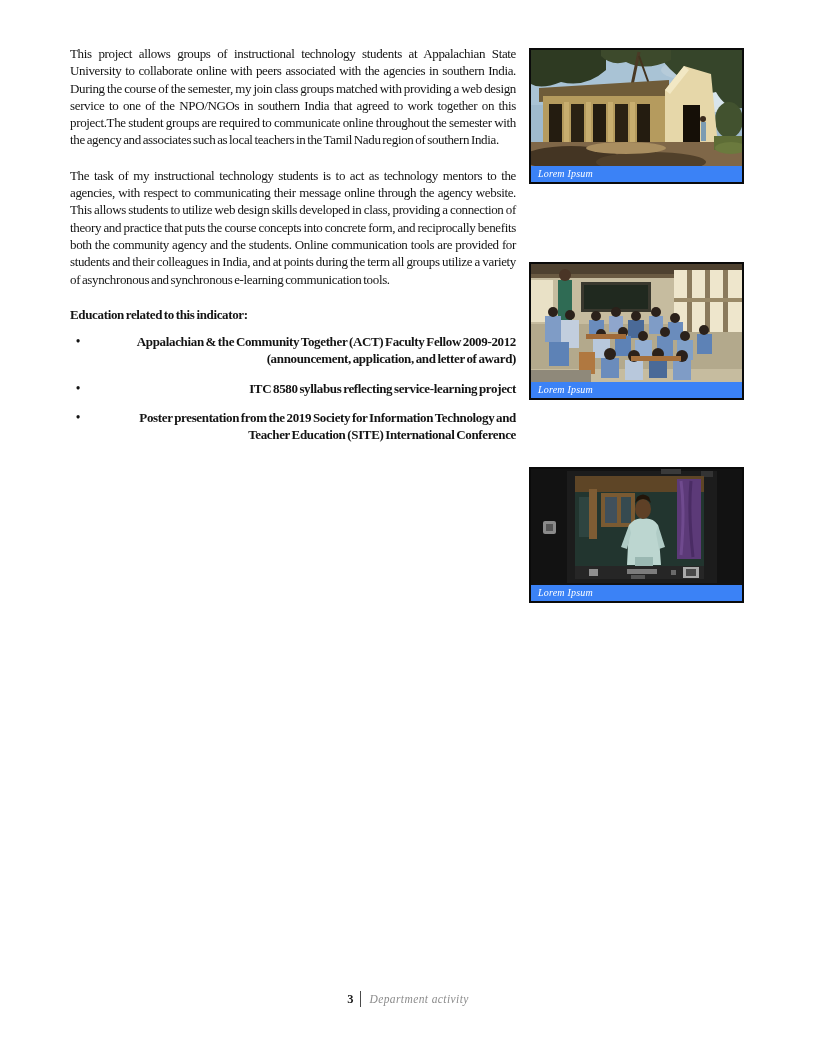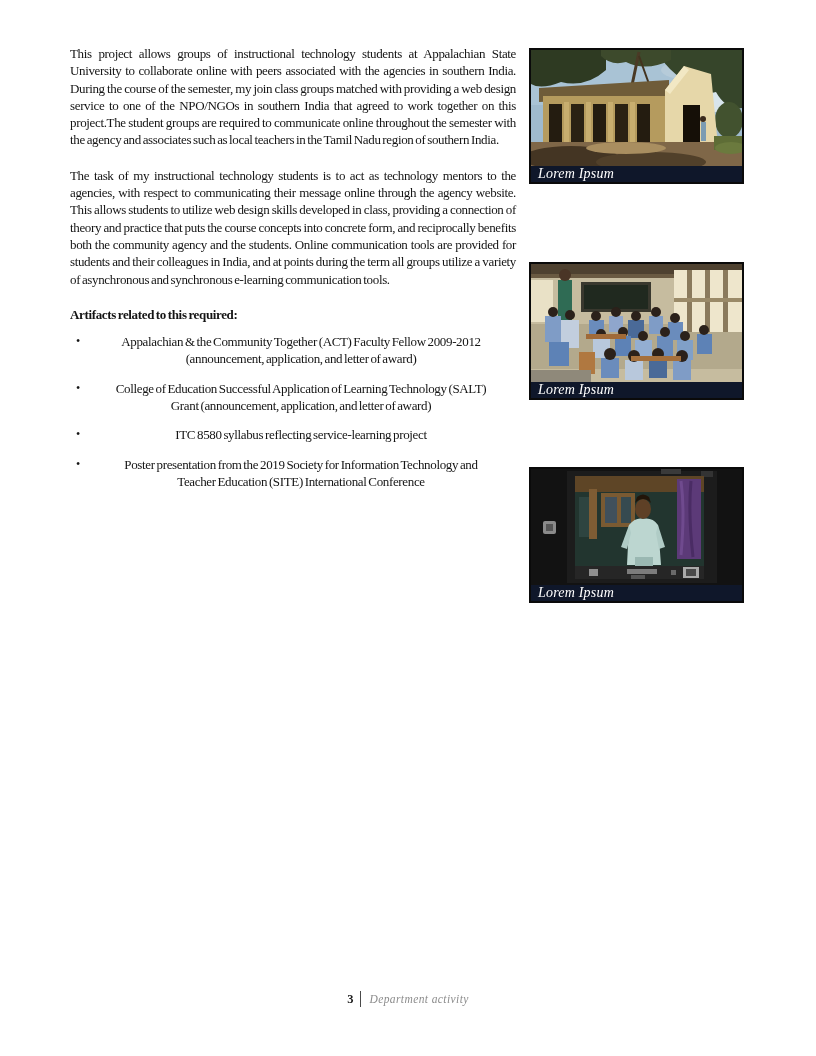--- a/index.html
+++ b/index.html
@@ -37,45 +37,46 @@
   }
   ul.artifacts-list {
     list-style: none;
     margin-top: 0;
   }
   ul.artifacts-list li {
     position: relative;
     padding-left: 16px;
     margin-bottom: 12px;
     white-space: pre-line;
-    text-align: center;
+    text-align: right;
+    font-weight: bold;
   }
   ul.artifacts-list li::before {
     content: "\2022";
     position: absolute;
     left: 6px;
     top: 0;
     font-size: 12px;
   }
   
   .figure {
     position: absolute;
     left: 529px;
     width: 215px;
     background: #060606;
     border: 2px solid #0a0a0a;
   }
   .figure svg { display: block; }
   .figure .caption {
     height: 16px;
     line-height: 15px;
-    background: #0f172a;
+    background: #3b82f6;
     color: #ffffff;
     font-style: italic;
-    font-size: 14px;
+    font-size: 10px;
     letter-spacing: 0.2px;
     padding-left: 7px;
     font-family: "Liberation Serif", "DejaVu Serif", serif;
   }
   #figure-1 { top: 48px; }
   #figure-2 { top: 262px; }
   #figure-3 { top: 467px; }
   
   .footer {
     position: absolute;
@@ -105,26 +106,24 @@
   }
 </style>
 </head>
 <body>
 
 <div class="page">
 
   <div class="text-col">
     <p class="body-para">This project allows groups of instructional technology students at Appalachian State University to collaborate online with peers associated with the agencies in southern India. During the course of the semester, my join class groups matched with providing a web design service to one of the NPO/NGOs in southern India that agreed to work together on this project.The student groups are required to communicate online throughout the semester with the agency and associates such as local teachers in the Tamil Nadu region of southern India.</p>
     <p class="body-para">The task of my instructional technology students is to act as technology mentors to the agencies, with respect to communicating their message online through the agency website. This allows students to utilize web design skills developed in class, providing a connection of theory and practice that puts the course concepts into concrete form, and reciprocally benefits both the community agency and the students. Online communication tools are provided for students and their colleagues in India, and at points during the term all groups utilize a variety of asynchronous and synchronous e-learning communication tools.</p>
-    <p class="artifacts-heading">Artifacts related to this required:</p>
+    <p class="artifacts-heading">Education related to this indicator:</p>
     <ul class="artifacts-list">
       <li>Appalachian &amp; the Community Together (ACT) Faculty Fellow 2009-2012
 (announcement, application, and letter of award)</li>
-      <li>College of Education Successful Application of Learning Technology (SALT)
-Grant (announcement, application, and letter of award)</li>
       <li>ITC 8580 syllabus reflecting service-learning project</li>
       <li>Poster presentation from the 2019 Society for Information Technology and
 Teacher Education (SITE) International Conference</li>
     </ul>
   </div>
 
   <div class="figure" id="figure-1">
     <svg width="211" height="116" viewBox="0 0 211 116" preserveAspectRatio="none">
       <rect width="211" height="116" fill="#9fbacd"></rect>
       <rect x="0" y="0" width="211" height="55" fill="#a9c3d5"></rect>

